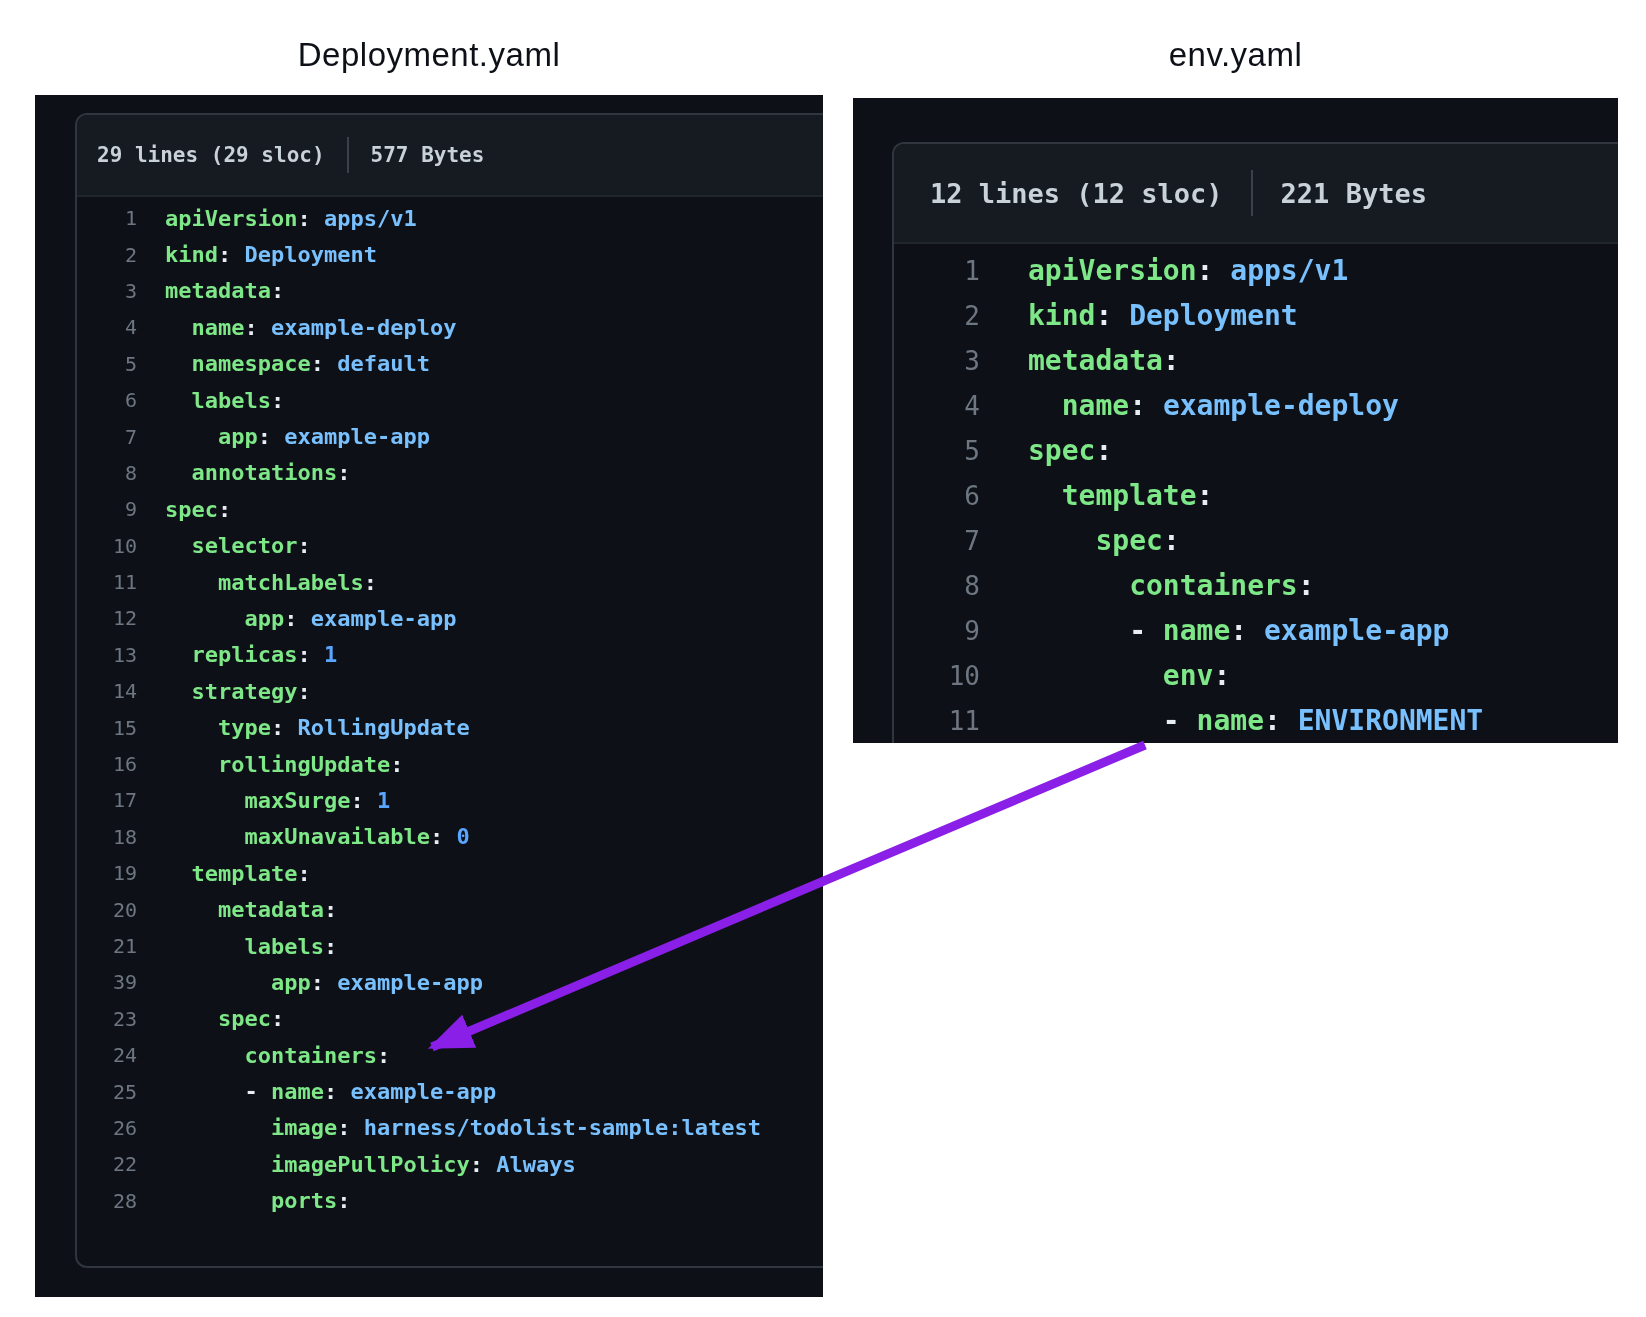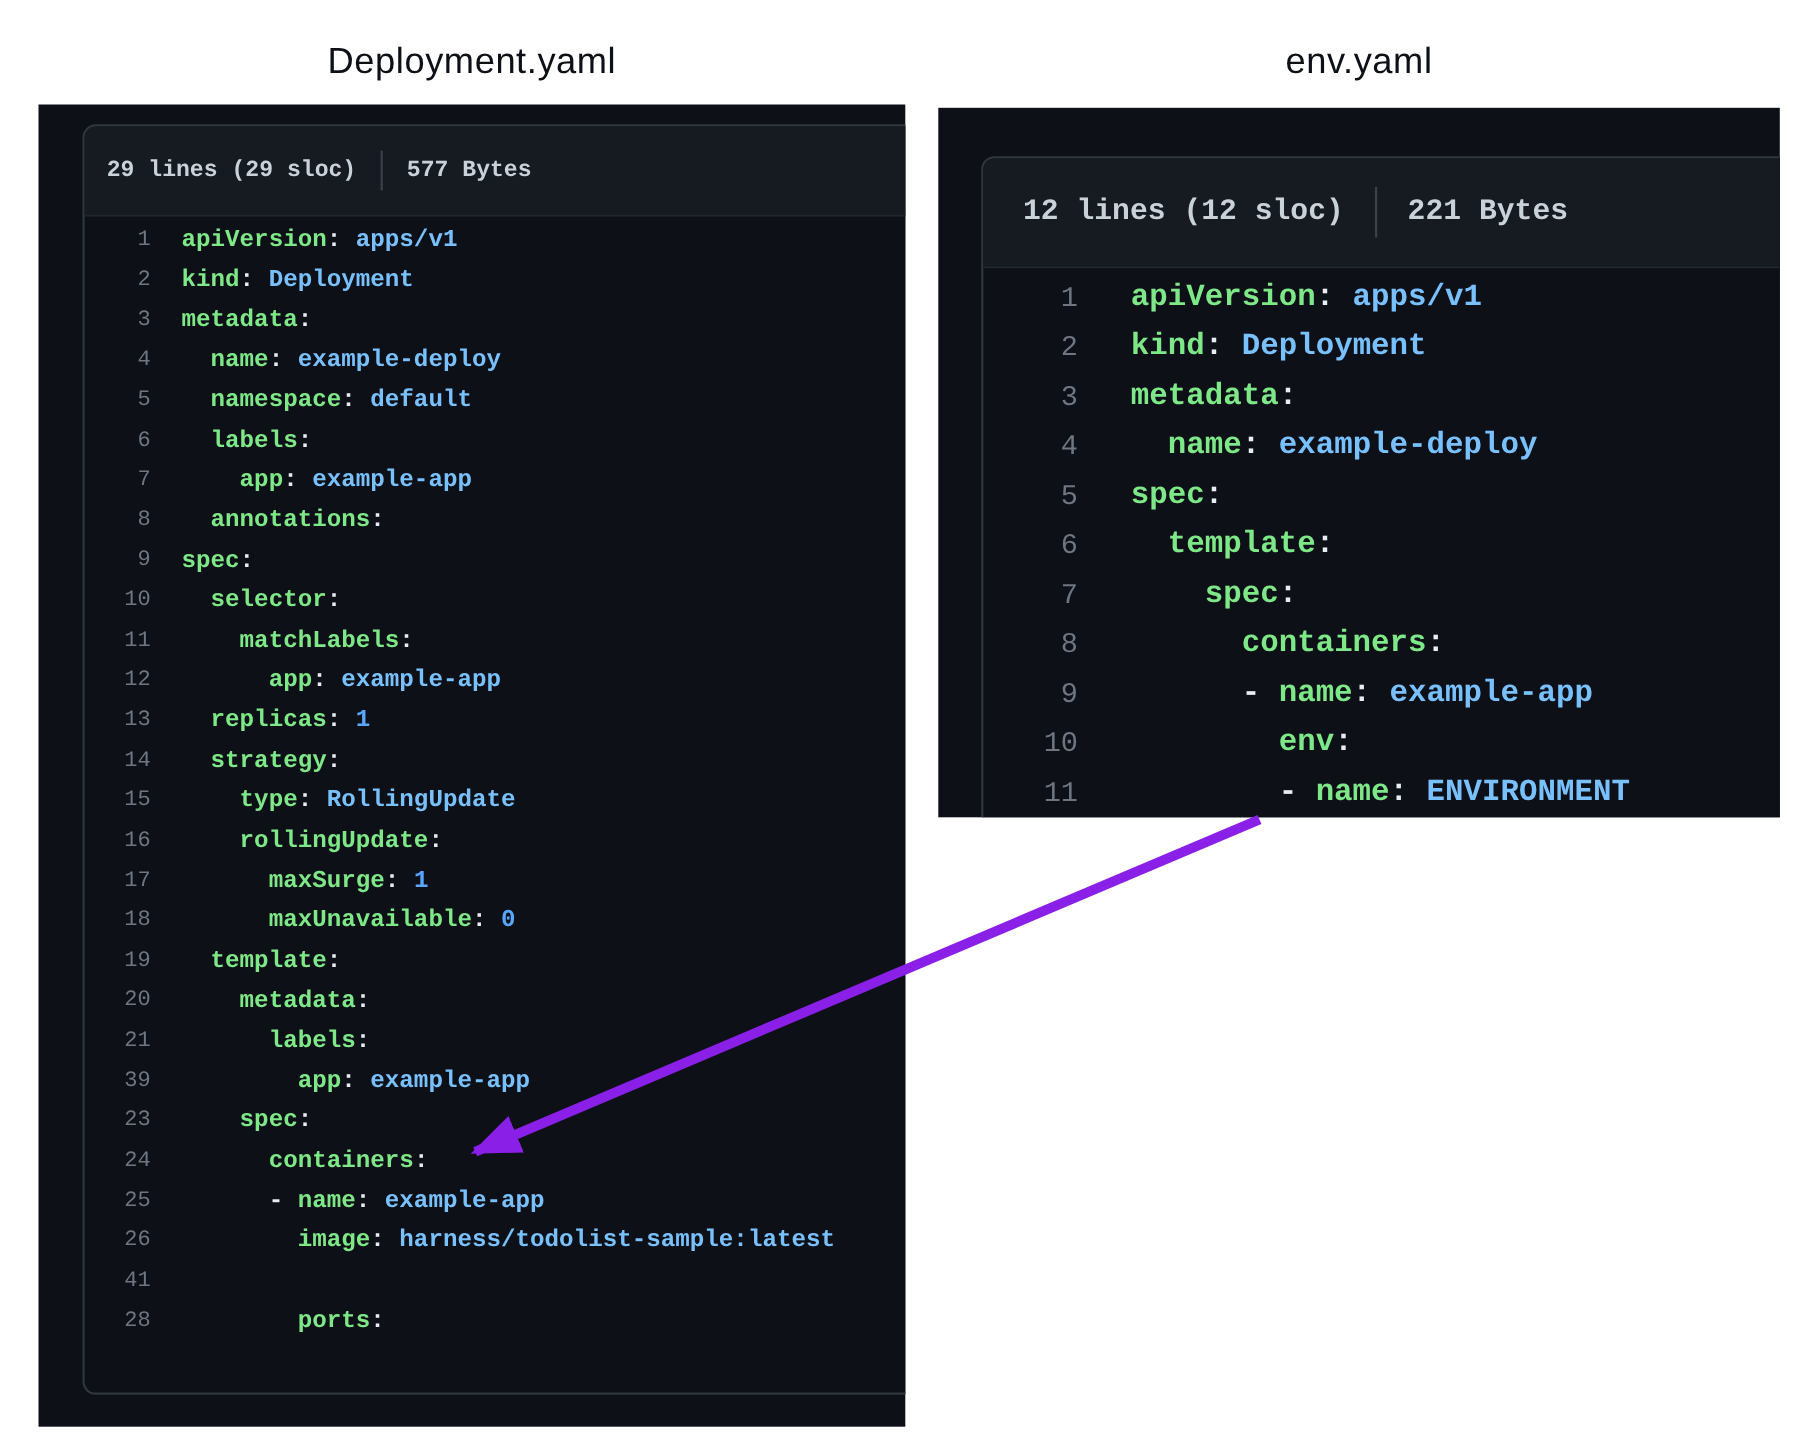--- a/index.html
+++ b/index.html
@@ -16,21 +16,21 @@
     font-family:"DejaVu Sans Mono","Liberation Mono",monospace; overflow:hidden;
   }
   .file-title {
     position:absolute; top:36px; text-align:center;
     font-family:"Liberation Sans",sans-serif; font-size:33px; line-height:38px;
     color:var(--title_text); letter-spacing:0.5px;
   }
   .file-title.left  { left:35px;  width:788px; }
   .file-title.right { left:853px; width:765px; }
 
-  .panel { position:absolute; background:var(--panel_bg); overflow:hidden;font-family:Liberation Mono, monospace; }
+  .panel { position:absolute; background:var(--panel_bg); overflow:hidden; }
   .panel-left  { left:35px;  top:95px; width:788px; height:1202px; }
   .panel-right { left:853px; top:98px; width:765px; height:645px; }
 
   .file-card {
     position:absolute; background:var(--code_bg);
     border:2px solid var(--card_border); border-radius:12px;
   }
   .panel-left  .file-card { left:40px; top:18px; width:820px; height:1155px; }
   .panel-right .file-card { left:39px; top:44px; width:800px; height:673px; }
 
@@ -178,21 +178,22 @@
         </div>
         <div class="code-line">
           <span class="ln">25</span>
           <span class="ct"><span class="tok-pun">      - </span><span class="tok-key">name</span><span class="tok-pun">:</span><span class="tok-pun"> </span><span class="tok-str">example-app</span></span>
         </div>
         <div class="code-line">
           <span class="ln">26</span>
           <span class="ct"><span class="tok-pun">        </span><span class="tok-key">image</span><span class="tok-pun">:</span><span class="tok-pun"> </span><span class="tok-str">harness/todolist-sample:latest</span></span>
         </div>
         <div class="code-line">
-          <span class="ln">41</span>
+          <span class="ln">22</span>
+          <span class="ct"><span class="tok-pun">        </span><span class="tok-key">imagePullPolicy</span><span class="tok-pun">:</span><span class="tok-pun"> </span><span class="tok-str">Always</span></span>
         </div>
         <div class="code-line">
           <span class="ln">28</span>
           <span class="ct"><span class="tok-pun">        </span><span class="tok-key">ports</span><span class="tok-pun">:</span></span>
         </div>
       </div>
   </div>
 </section>
 
 <section class="panel panel-right">

